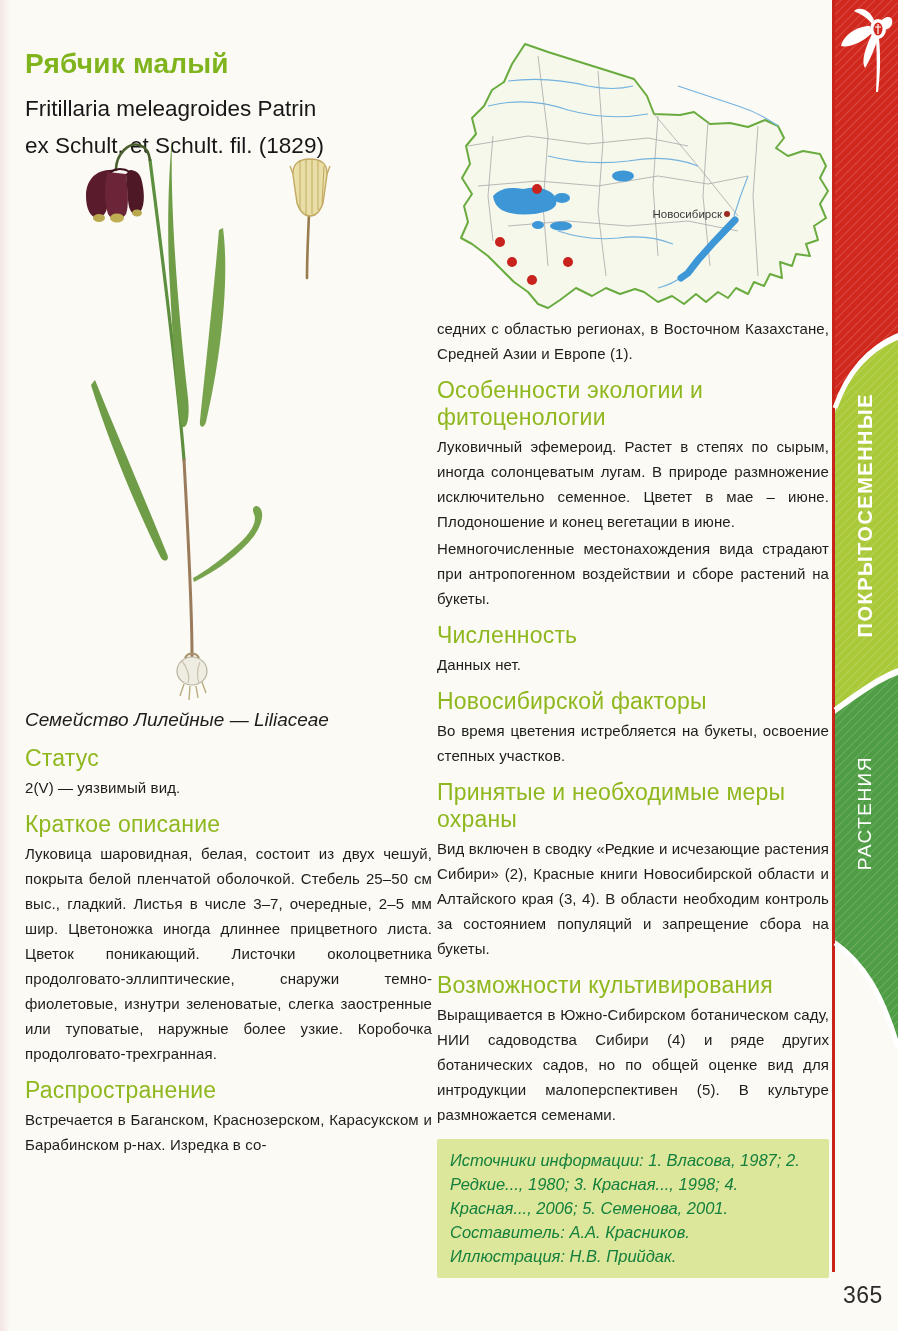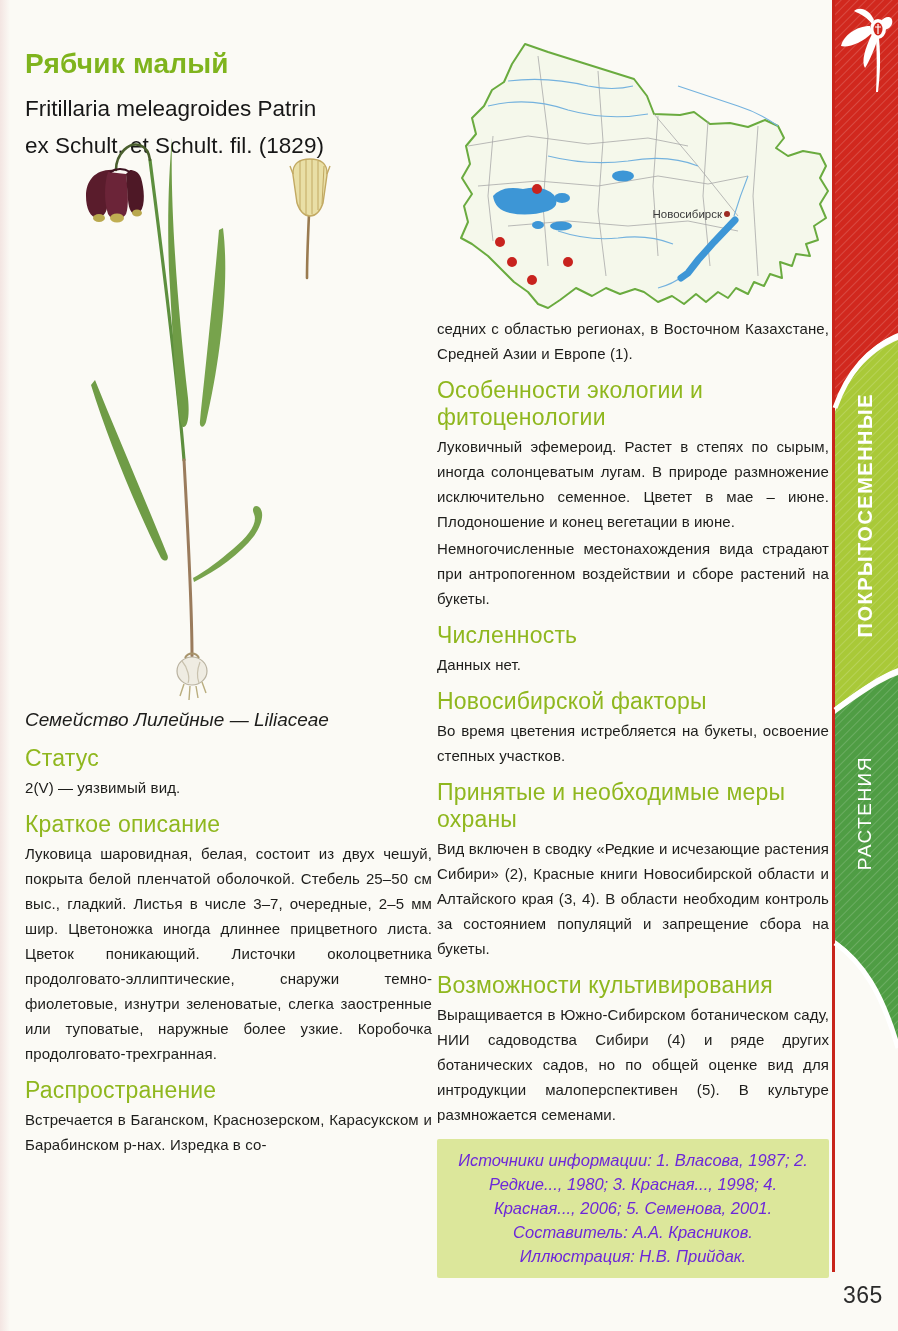--- a/index.html
+++ b/index.html
@@ -28,21 +28,21 @@
     letter-spacing:.1px;
   }
   .family{font-size:19px;font-style:italic;margin:6px 0 14px 0;}
   .green-h{
     font-size:23px;font-weight:normal;color:#8fb71e;margin:11px 0 3px 0;letter-spacing:.2px;
   }
   .sources-box{
     margin-top:12px;background:#dce79b;padding:9px 13px 10px 13px;border-radius:2px;
   }
   .sources-box p{
-    font-size:16.5px;font-style:italic;line-height:24px;margin:0;text-align:center;color:#6d28d9;
+    font-size:16.5px;font-style:italic;line-height:24px;margin:0;text-align:left;color:#15803d;
   }
   
   .map-wrap{position:absolute;left:448px;top:26px;width:390px;height:288px;}
   
   .illu-wrap{position:absolute;left:20px;top:130px;width:420px;height:575px;}
   
   .sidebar{position:absolute;right:0;top:0;width:66px;height:1331px;}
   .sidebar svg.bg{position:absolute;left:0;top:0;}
   .logo{position:absolute;left:4px;top:4px;width:60px;height:92px;}
   .v-wrap{position:absolute;left:0;width:66px;display:flex;align-items:center;justify-content:center;}

